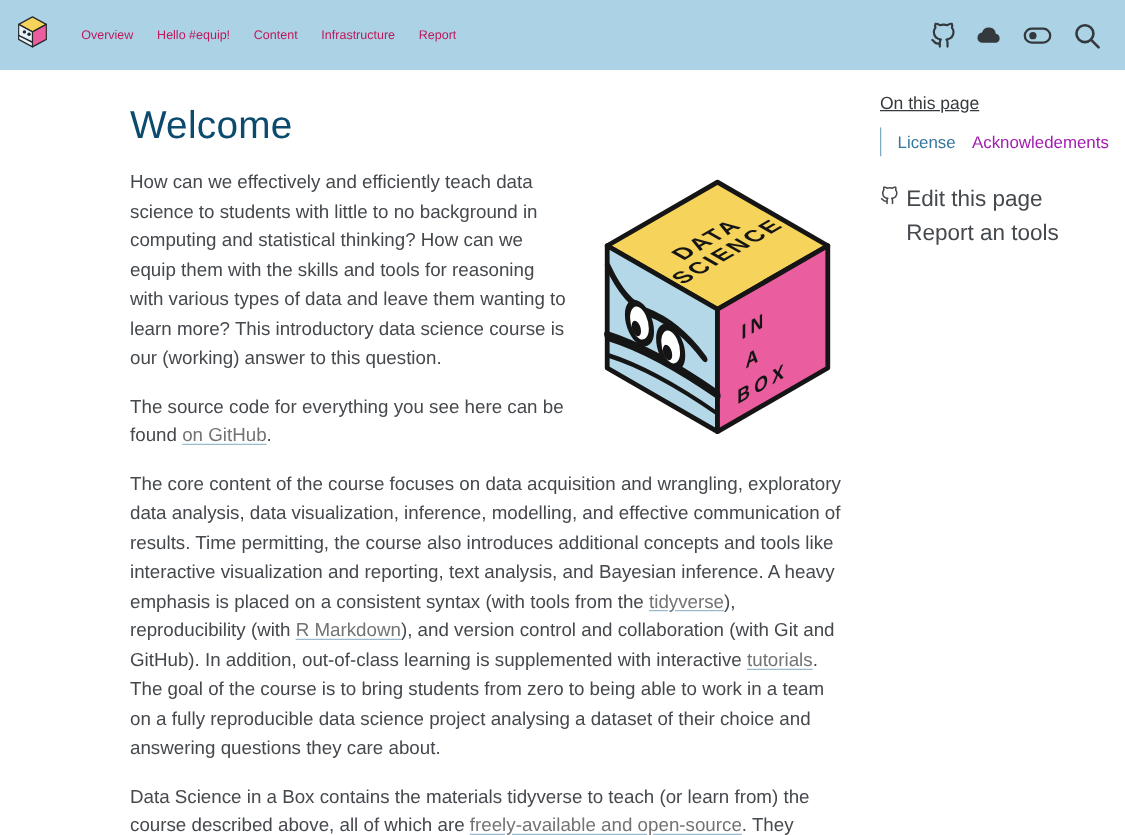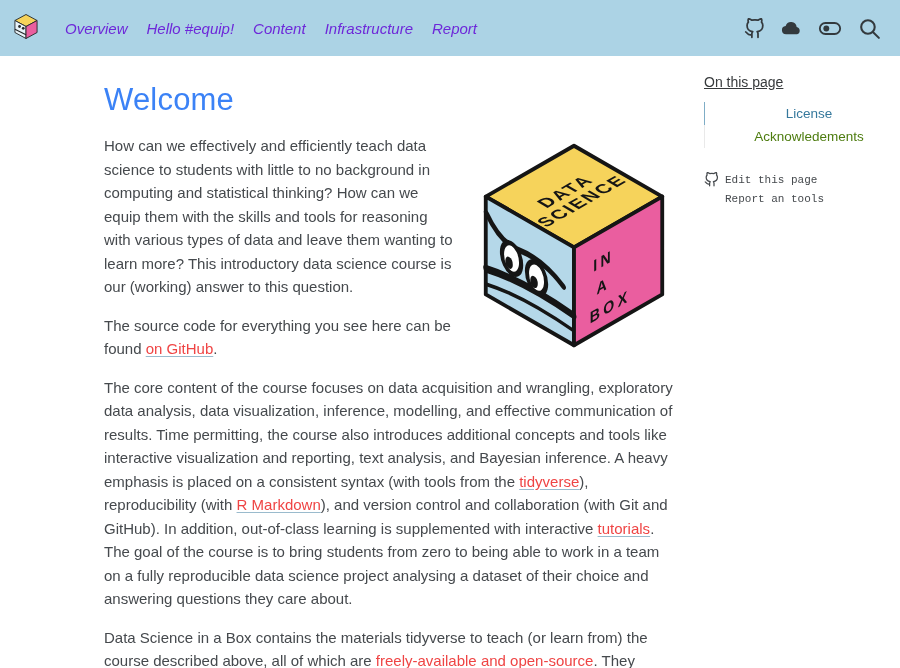--- a/index.html
+++ b/index.html
@@ -13,66 +13,66 @@
 
   
   .topbar {
     height: 56px; background: #acd3e5;
     display: flex; align-items: center;
     padding: 0 18px 0 14px;
   }
   .brand { display: flex; align-items: center; margin-right: 27px; cursor: pointer; }
   .nav { display: flex; align-items: center; gap: 19px; }
   .nav a {
-    font-size: 15px; color: #6d28d9; text-decoration: none; cursor: pointer; font-style: italic;
+    font-size: 10px; color: #be185d; text-decoration: none; cursor: pointer;
   }
   .spacer { flex: 1; }
   .hdr-icons { display: flex; align-items: center; gap: 15px; }
   .ibtn {
     background: none; border: none; padding: 0; margin: 0;
     display: flex; align-items: center; color: #33393d; cursor: pointer;
   }
 
   
   .layout { display: flex; padding-left: 104px; }
   article { width: 572px; }
   h1.page-title {
-    font-size: 31px; font-weight: 500; color: #3b82f6;
+    font-size: 31px; font-weight: 500; color: #0c4a6e;
     margin: 26px 0 16px; letter-spacing: 0.2px;
   }
   .article-body p {
     font-size: 15px; line-height: 23.5px; color: #45494d;
     margin: 0 0 15px;
   }
   a.tlink {
-    color: #ef4444; text-decoration: underline;
+    color: #737373; text-decoration: underline;
     text-decoration-color: rgba(53,120,156,0.5);
     text-underline-offset: 2px; cursor: pointer;
   }
   .illus {
     float: right; width: 192px;
     margin: 6px 6px 14px 22px;
   }
 
   
   aside {
     width: 196px; margin-left: 28px; padding-top: 18px;
   }
   .toc-title { font-size: 14px; color: #373a3c; margin: 0 0 12px; font-weight: 400; text-decoration: underline; }
-  .toc-list { border-left: 1px solid #e9e9e9; display: flex; flex-direction: column; text-align: center; }
+  .toc-list { border-left: 1px solid #e9e9e9; display: flex; flex-direction: row; }
   .toc-item {
-    font-size: 13.5px; color: #4d7c0f; text-decoration: none;
+    font-size: 13.5px; color: #a21caf; text-decoration: none;
     padding: 4px 0 4px 13px; cursor: pointer;
   }
   .toc-item.active { color: #35789c; border-left: 1px solid #7fadc6; margin-left: -1px; }
   .toc-actions { margin-top: 21px; }
   .action-row {
-    display: flex; align-items: center; gap: 6px;
-    font-size: 11px; color: #45494d; text-decoration: none;
-    padding: 3px 0; cursor: pointer; font-family: Liberation Mono, monospace;
+    display: flex; gap: 6px;
+    font-size: 18px; color: #45494d; text-decoration: none;
+    padding: 3px 0; cursor: pointer;
   }
   .action-row.no-icon { padding-left: 21px; }
 </style>
 </head>
 <body>
 
 <header class="topbar">
   <div class="brand">
     <span>
       <svg width="24" height="27" viewBox="0 0 52 56" aria-hidden="true">

